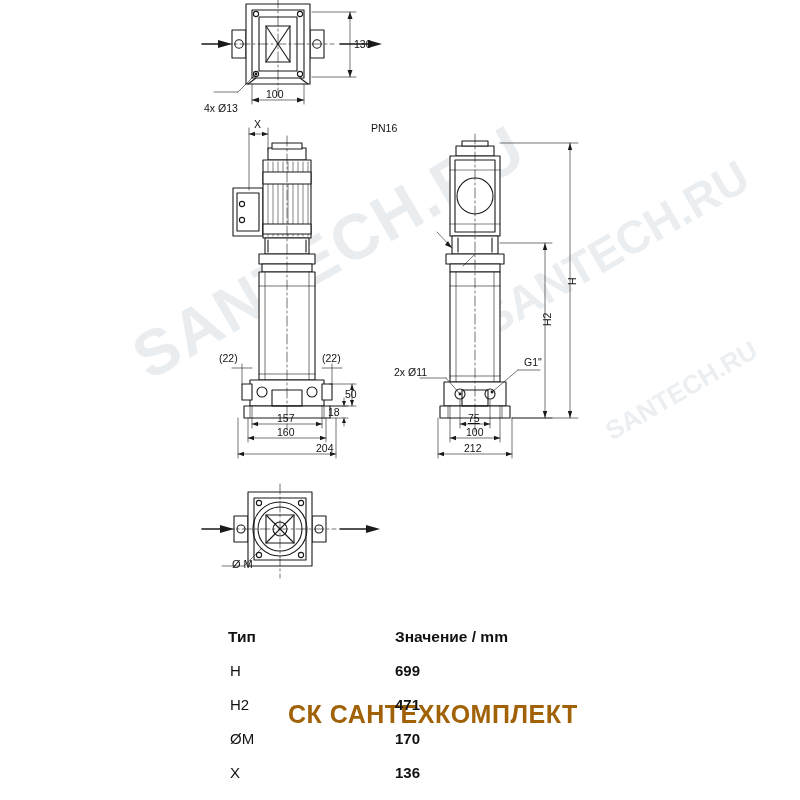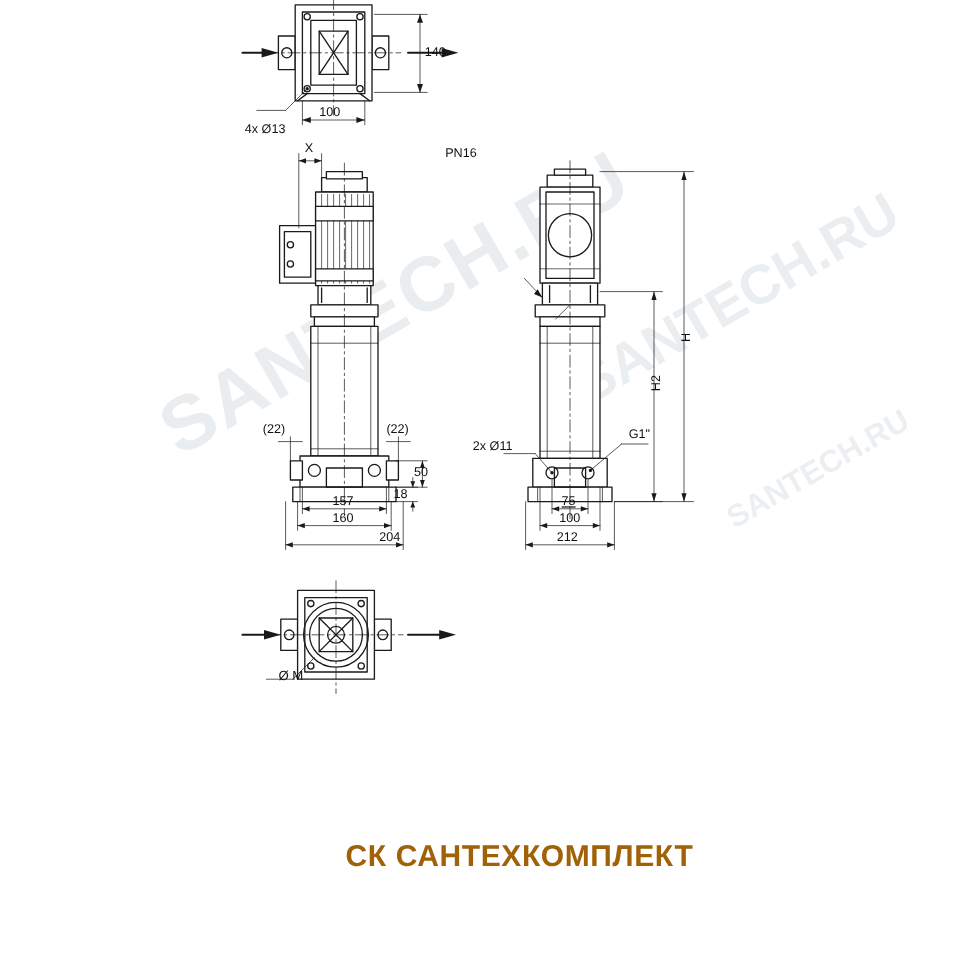--- a/index.html
+++ b/index.html
@@ -422,21 +422,21 @@
         <polygon points="366,525 366,533 380,529"></polygon>
       </g>
 
       <g stroke-width="0.6">
         <line x1="262" y1="548" x2="244" y2="566"></line>
         <line x1="222" y1="566" x2="244" y2="566"></line>
       </g>
     </g>
   </svg>
 
-  <div class="dimtxt" style="left:354px; top:38px;">140</div>
+  <div class="dimtxt" style="left:354px; top:38px;">130</div>
   <div class="dimtxt" style="left:204px; top:102px;">4x Ø13</div>
   <div class="dimtxt" style="left:266px; top:88px;">100</div>
   <div class="dimtxt" style="left:371px; top:122px;">PN16</div>
   <div class="dimtxt" style="left:254px; top:118px;">X</div>
 
   <div class="dimtxt" style="left:219px; top:352px;">(22)</div>
   <div class="dimtxt" style="left:322px; top:352px;">(22)</div>
   <div class="dimtxt" style="left:277px; top:412px;">157</div>
   <div class="dimtxt" style="left:277px; top:426px;">160</div>
   <div class="dimtxt" style="left:277px; top:442px;margin-left:39px;">204</div>
@@ -446,14 +446,42 @@
   <div class="dimtxt" style="left:394px; top:366px;">2x Ø11</div>
   <div class="dimtxt" style="left:524px; top:356px;">G1"</div>
   <div class="dimtxt" style="left:468px; top:412px;text-decoration:underline;">75</div>
   <div class="dimtxt" style="left:466px; top:426px;">100</div>
   <div class="dimtxt" style="left:464px; top:442px;">212</div>
   <div class="dimtxt rot" style="left:566px; top:285px;">H</div>
   <div class="dimtxt rot" style="left:541px; top:326px;">H2</div>
 
   <div class="dimtxt" style="left:232px; top:558px; font-size:11px;">Ø M</div>
 
+  <div id="spec-table">
+    <table>
+      <thead>
+        <tr>
+          <th class="c1">Тип</th>
+          <th class="c2">Значение / mm</th>
+        </tr>
+      </thead>
+      <tbody>
+        <tr>
+          <td class="c1">H</td>
+          <td class="c2">699</td>
+        </tr>
+        <tr>
+          <td class="c1">H2</td>
+          <td class="c2">471</td>
+        </tr>
+        <tr>
+          <td class="c1">ØM</td>
+          <td class="c2">170</td>
+        </tr>
+        <tr>
+          <td class="c1">X</td>
+          <td class="c2">136</td>
+        </tr>
+      </tbody>
+    </table>
+  </div>
 
 </div>
 
 </body></html>

